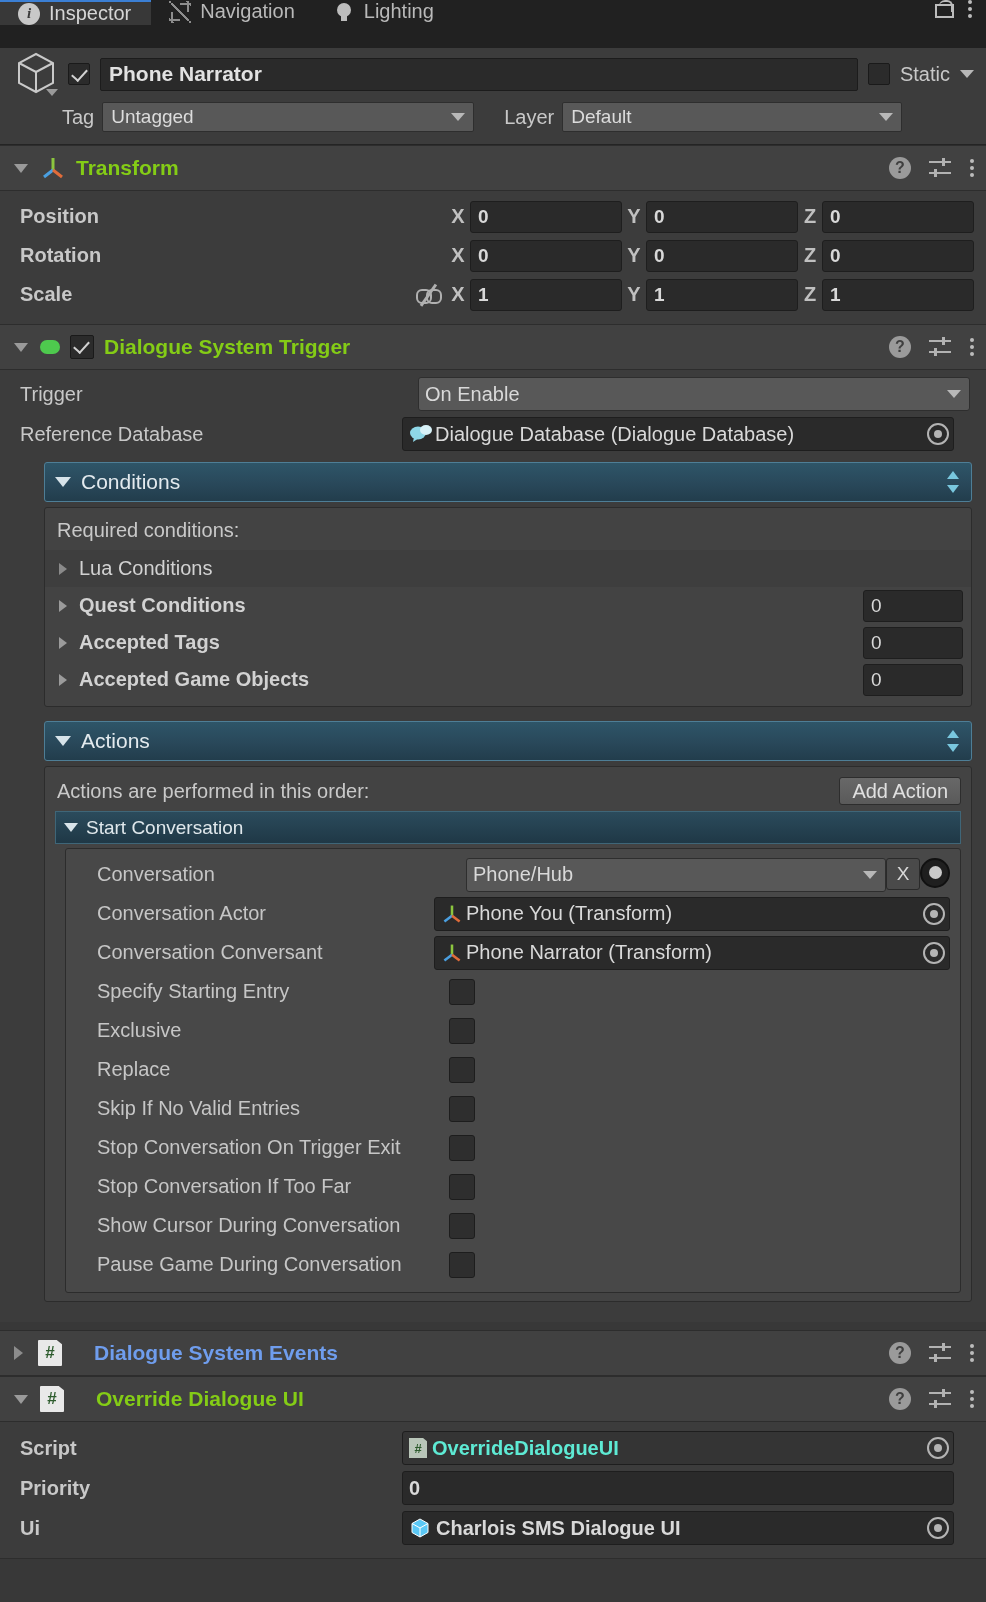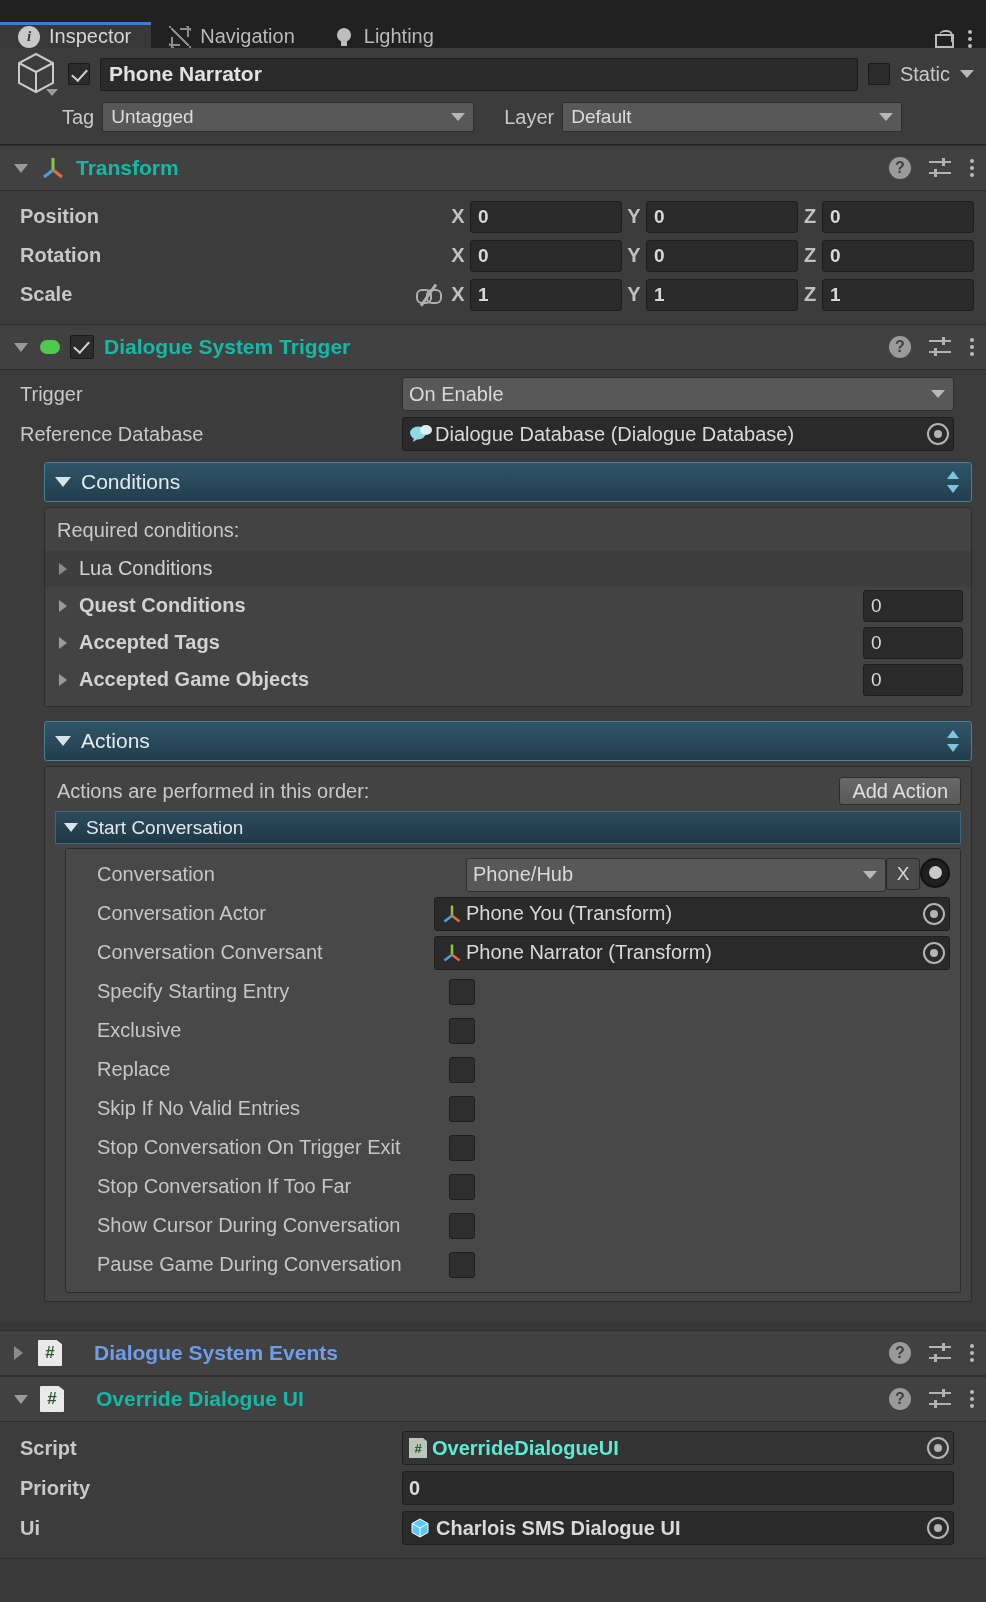--- a/index.html
+++ b/index.html
@@ -9,21 +9,21 @@
     font-family: "Liberation Sans", sans-serif;
     color: #c4c4c4;
     overflow: hidden;
     -webkit-font-smoothing: antialiased;
   }
   #root { width: 986px; height: 1602px; position: relative; background: #383838; }
 
   
   .tabbar {
     height: 48px; background: #212121;
-    display: flex; align-items: flex-end; position: relative;
+    display: flex; align-items: flex-start; position: relative;
   }
   .tab {
     display: flex; align-items: center; gap: 9px;
     padding: 0 20px 0 18px;
     font-size: 20px; color: #b9b9b9; position: relative;
   }
   .tab.active {
     background: #383838; color: #d6d6d6;
     border-top: 3px solid #3b7fd4;
     margin-top: -1px;
@@ -128,21 +128,21 @@
   }
   .foldout {
     width: 0; height: 0; flex:0 0 12px;
     border-left: 7px solid transparent; border-right: 7px solid transparent;
     border-top: 9px solid #9a9a9a; margin-right: 2px;
   }
   .foldout.closed {
     border-top: 7px solid transparent; border-bottom: 7px solid transparent;
     border-left: 9px solid #8c8c8c; border-right: none;
   }
-  .comp-title { font-size: 21px; font-weight: bold; color: #14b8a6; }
+  .comp-title { font-size: 21px; font-weight: bold; color: #84cc16; }
   .comp-title.linkblue { color: #6f9ded; }
   .comp-right { margin-left:auto; display:flex; align-items:center; gap: 18px; }
   .help-icon {
     width: 22px; height: 22px; border-radius: 50%; background: #9a9a9a; position: relative;
   }
   .help-icon::after {
     content:"?"; position:absolute; inset:0; color:#3f3f3f; font-size:16px; font-weight:bold;
     display:flex;align-items:center;justify-content:center;
   }
   .preset-icon { width: 22px; height: 20px; position: relative; }
@@ -450,21 +450,21 @@
           <i></i>
           <i></i>
           <i></i>
         </span>
     </span>
   </div>
 
   <div class="dst-body">
     <div class="prow" style="height:40px;">
       <span class="plabel">Trigger</span>
-      <span class="field flatpopup" style="position:absolute; left:402px; width:552px;">
+      <span class="field flatpopup" style="position:absolute; left:418px; width:552px;">
         <span>On Enable</span>
         <span class="dd-caret obj-caret"></span>
       </span>
     </div>
     <div class="prow" style="height:40px;">
       <span class="plabel">Reference Database</span>
       <span class="field" style="position:absolute; left:402px; width:552px;">
         <span class="ico-bubble">
           <svg width="24" height="20" viewBox="0 0 24 20">
             <ellipse cx="9" cy="9" rx="8" ry="6.5" fill="#8fd8e8"></ellipse>

